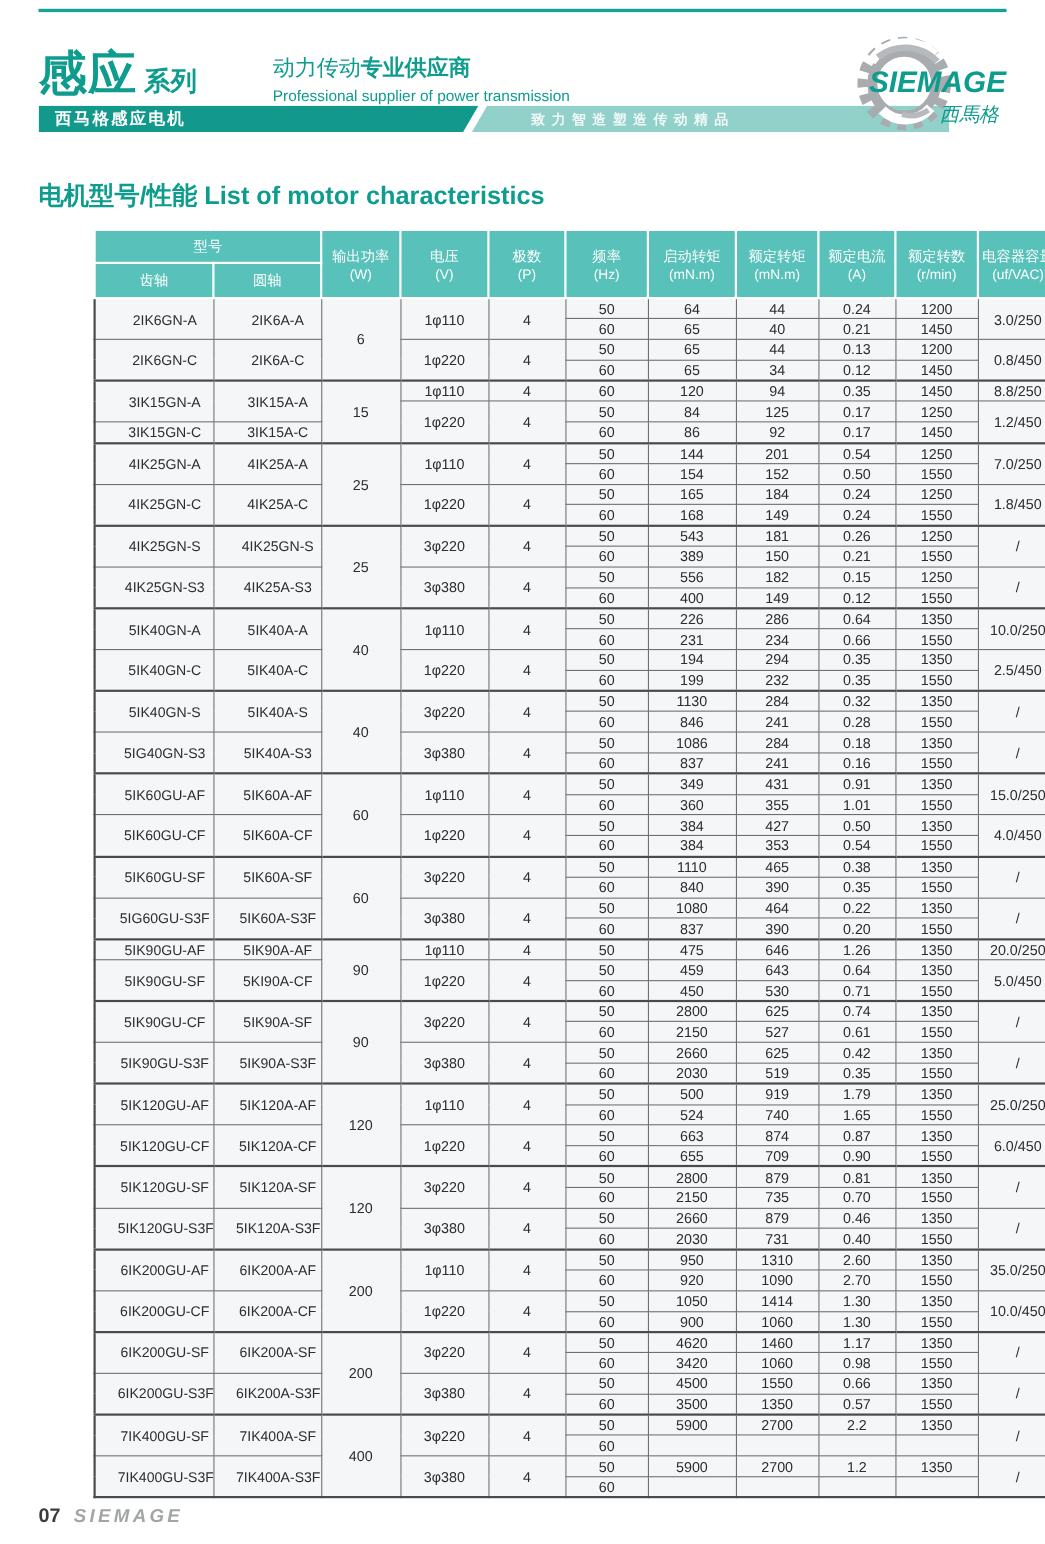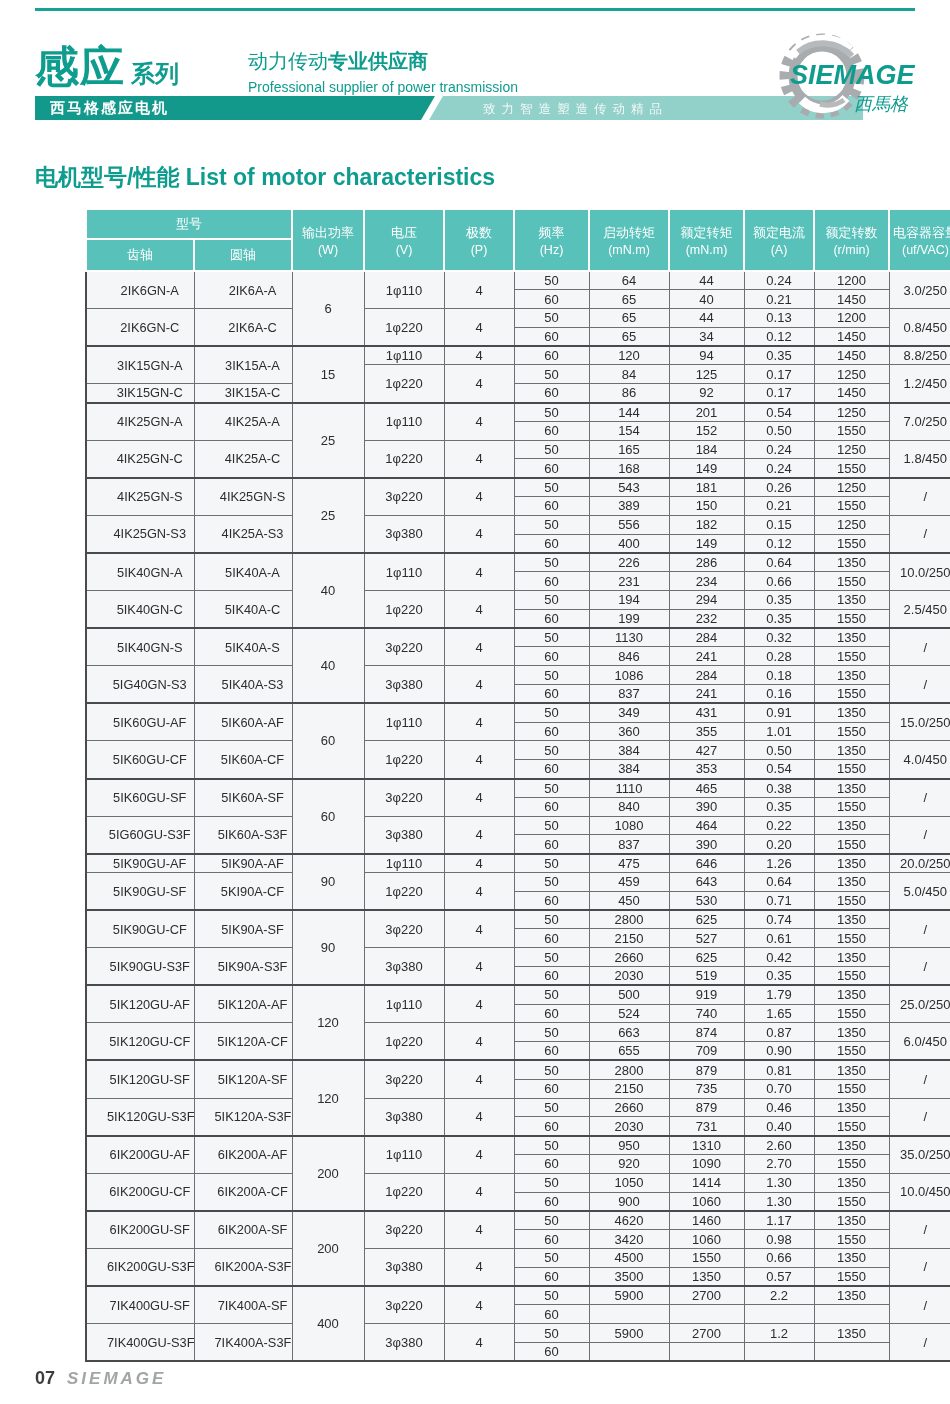--- a/index.html
+++ b/index.html
@@ -17,21 +17,21 @@
   .subtitle-block { position:absolute; left:248px; top:48px; color:#0e9c8e; }
   .subtitle-cn { font-size:20px; }
   .subtitle-cn b { font-weight:bold; }
   .subtitle-en { font-size:14px; margin-top:4px; }
   .banner { position:absolute; left:35px; top:96px; width:828px; height:24px; background:transparent; }
   .banner-light { position:absolute; left:394px; right:0; top:0; height:24px; background:#92d0ca;
                   clip-path:polygon(14px 0, 100% 0, 100% 100%, 0 100%); }
   .banner-dark { position:absolute; left:0; top:0; height:24px; width:400px; background:#13998b;
                  clip-path:polygon(0 0, 100% 0, calc(100% - 14px) 100%, 0 100%); }
   .banner-label { position:absolute; left:15px; top:3px; color:#ffffff; font-size:15px; font-weight:bold; letter-spacing:2px; }
-  .banner-slogan { position:absolute; left:448px; top:5px; color:rgba(255,255,255,0.88); font-size:12.5px; letter-spacing:6px; font-weight:400; }
+  .banner-slogan { position:absolute; left:448px; top:5px; color:rgba(255,255,255,0.88); font-size:12.5px; letter-spacing:6px; font-weight:700; }
   .banner-url { position:absolute; left:612px; top:4px; color:#ffffff; font-size:13.5px; font-weight:bold; font-style:italic;margin-top:26px; }
   .logo { position:absolute; right:28px; top:26px; width:160px; height:102px; }
   
   .page-title { position:absolute; left:35px; top:162px; font-size:23px; font-weight:bold; color:#0d9c8e; }
   
   .table-wrap { position:absolute; left:37px; top:208px; width:772px;margin-left:48px; }
   table.motor { border-collapse:collapse; table-layout:fixed; width:876px; border:2px solid #474b4e; }
   thead th { background:#57c1ba; color:#ffffff; border:2px solid #ffffff; font-weight:400; font-size:13px; padding:0; }
   thead tr.h1 th { height:30px; }
   thead tr.h2 th { height:32px; }

